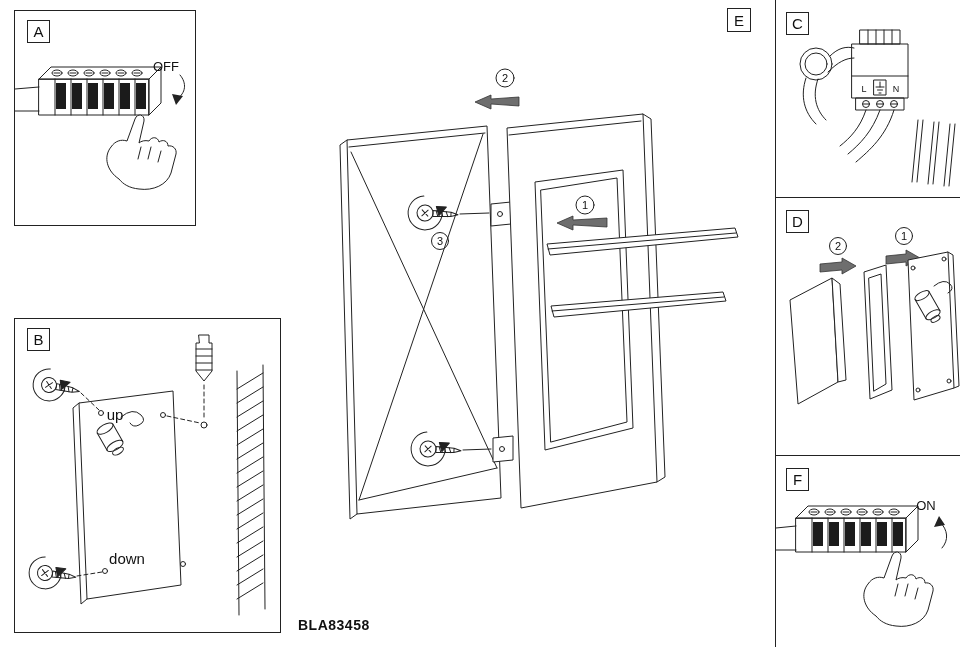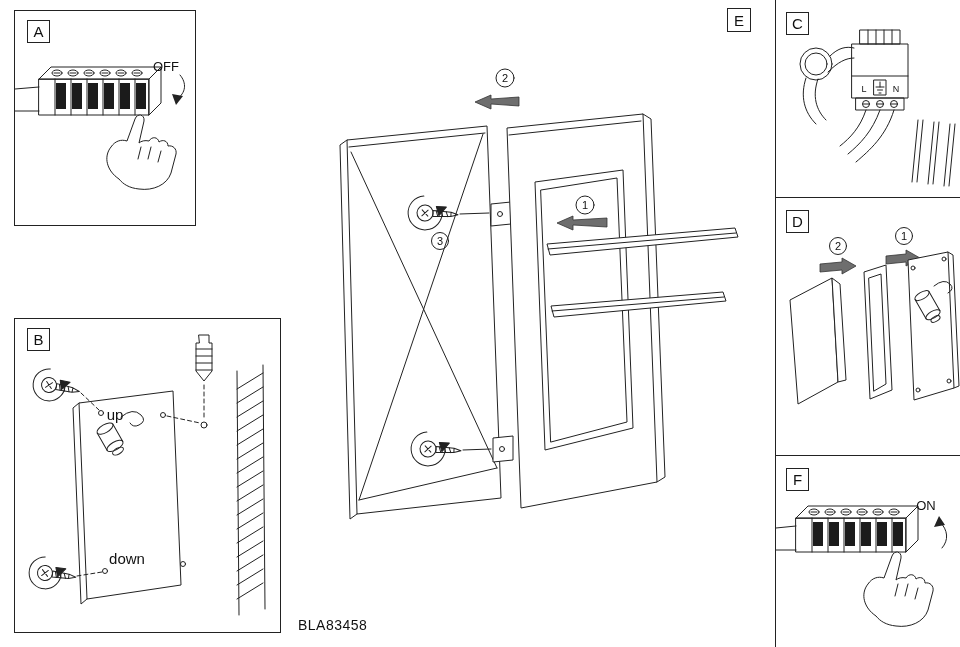--- a/index.html
+++ b/index.html
@@ -187,21 +187,21 @@
       <circle class="ln" cx="220" cy="78" r="9"></circle>
       <text x="220" y="82" font-size="11" text-anchor="middle">2</text>
       <polygon class="arrowfill" points="190,102 206,95 206,99 234,97 234,106 206,104 206,109"></polygon>
     </g>
     <g>
       <circle class="ln" cx="300" cy="205" r="9"></circle>
       <text x="300" y="209" font-size="11" text-anchor="middle">1</text>
       <polygon class="arrowfill" points="272,223 288,216 288,220 322,218 322,227 288,225 288,230"></polygon>
     </g>
   </svg>
-  <div class="code" style="left:298px; top:617px;">BLA83458</div>
+  <div class="code" style="left:298px; top:617px;font-weight:bold;">BLA83458</div>
 
   <div class="vdiv" style="left:775px; top:0; width:1px; height:647px;"></div>
   <div class="hdiv" style="left:775px; top:197px; width:185px; height:1px;"></div>
   <div class="hdiv" style="left:775px; top:455px; width:185px; height:1px;"></div>
 
   <div class="section" style="left:776px; top:0; width:184px; height:197px;">
     <div class="plabel" style="left:10px; top:12px;">C</div>
     <svg width="184" height="197" viewBox="0 0 184 197">
       <g class="ln">
         <path d="M84,30 h40 v14 h-40 z"></path>

